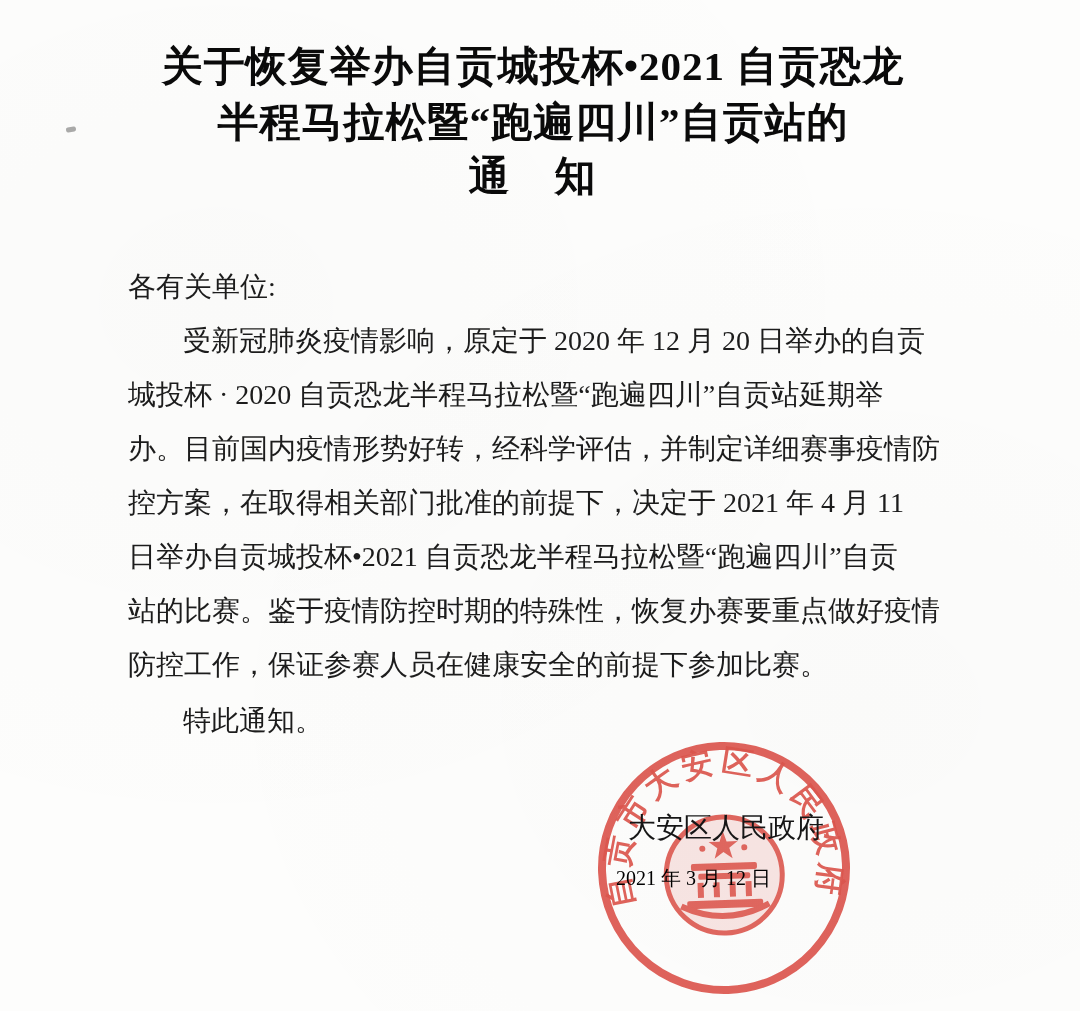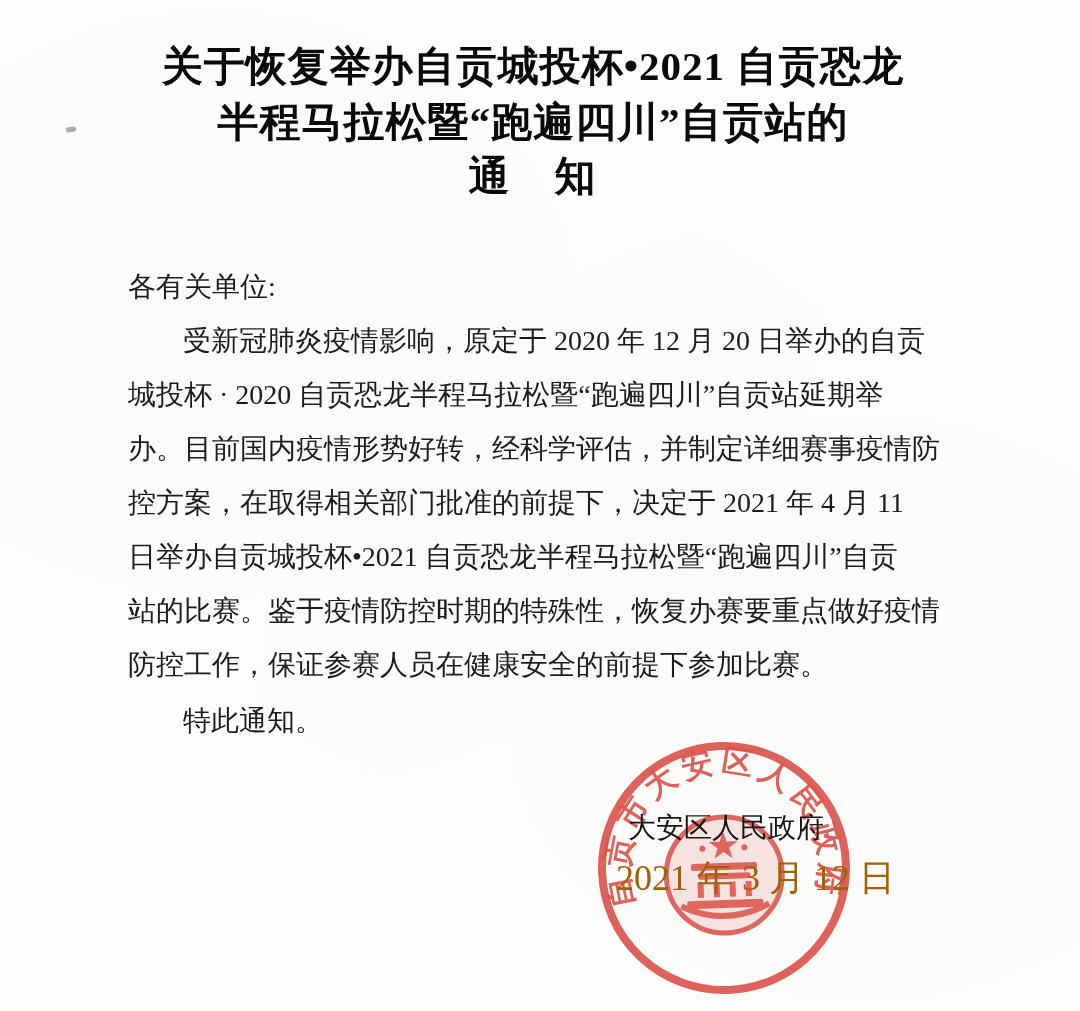--- a/index.html
+++ b/index.html
@@ -82,24 +82,24 @@
     left: 628px; top: 806px;
     font-size: 28px;
     height: 44px; line-height: 44px;
     white-space: nowrap;
     color: #161616;
     z-index: 3;
   }
   .sig-date {
     position: absolute;
     left: 616px; top: 856px;
-    font-size: 36px;
+    font-size: 20px;
     height: 44px; line-height: 44px;
     white-space: nowrap;
-    color: #a16207;
+    color: #000000;
     z-index: 3;
     text-align: center;
   }
 </style>
 </head>
 <body>
 
 <div class="page">
 
   <div class="speck"></div>

